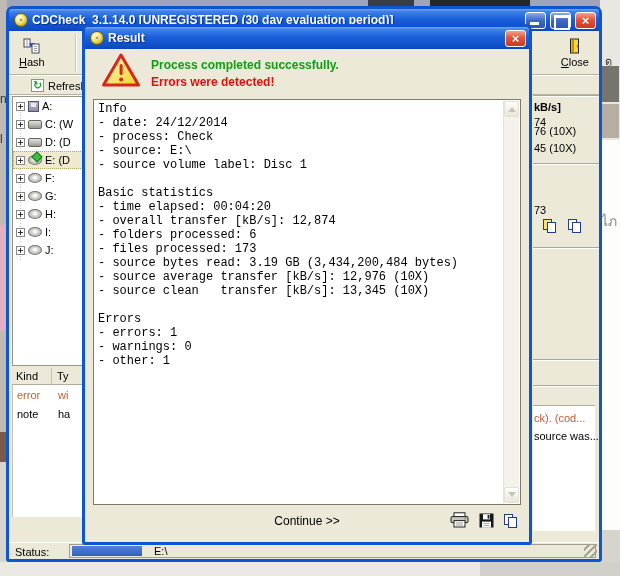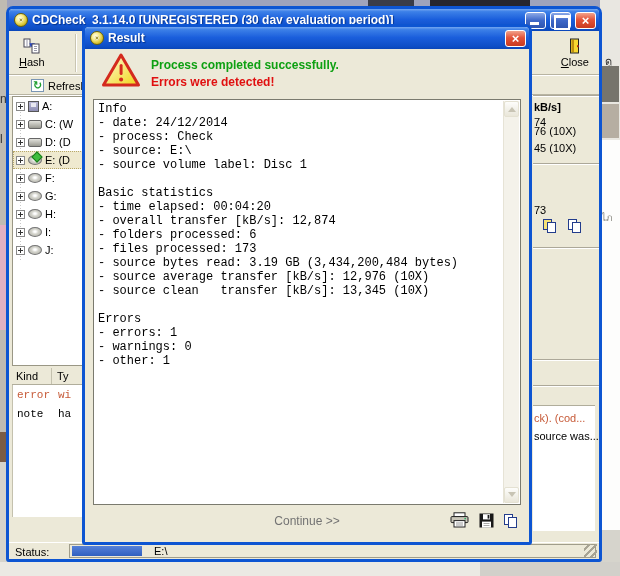--- a/index.html
+++ b/index.html
@@ -9,21 +9,21 @@
 
   
   .desk-blob1 { position:absolute; left:368px; top:0; width:46px; height:7px; background:#3A3C48; }
   .desk-blob2 { position:absolute; left:430px; top:0; width:100px; height:7px; background:#26262E; }
   .desk-right { position:absolute; left:600px; top:0; width:20px; height:576px; background:#E9E7E1; }
   .desk-right .dr-white { position:absolute; left:0; top:140px; width:20px; height:390px; background:#FDFDFC; }
   .desk-right .dr-gray  { position:absolute; left:0; top:530px; width:20px; height:46px; background:#D6D4CC; }
   .desk-right .photo1 { position:absolute; left:2px; top:66px; width:17px; height:36px; background:#76746C; }
   .desk-right .photo2 { position:absolute; left:2px; top:104px; width:17px; height:34px; background:#B6AEA2; }
   .desk-right .thai1 { position:absolute; left:5px; top:52px; font-size:11px; color:#333; }
-  .desk-right .thai2 { position:absolute; left:1px; top:210px; font-size:10px; color:#8A8A82; }
+  .desk-right .thai2 { position:absolute; left:1px; top:210px; font-size:14px; color:#8A8A82; }
   .desk-left { position:absolute; left:0; top:0; width:7px; height:576px; background:#BFBBB2; }
   .desk-left .dl-pink { position:absolute; left:0; top:225px; width:7px; height:105px; background:#E2B0C2; }
   .desk-left .dl-brown { position:absolute; left:0; top:432px; width:7px; height:30px; background:#7A5C46; }
   .desk-left .dl-bot { position:absolute; left:0; top:462px; width:7px; height:114px; background:#D6D4CC; }
   .desk-left .ch1 { position:absolute; left:0; top:92px; color:#333; font-size:12px; }
   .desk-left .ch2 { position:absolute; left:0; top:132px; color:#333; font-size:12px; }
   .desk-bottom { position:absolute; left:0; top:562px; width:620px; height:14px; background:#EBE9E3; }
   .desk-bottom-r { position:absolute; left:480px; top:562px; width:140px; height:14px; background:#D2D0CA; }
 
   
@@ -95,21 +95,21 @@
   .pages-icon::before { content:""; position:absolute; left:0; top:0; width:7px; height:9px;
               background:#fff; border:1px solid #223C8C; }
   .pages-icon::after { content:""; position:absolute; left:4px; top:3px; width:7px; height:9px;
               background:#fff; border:1px solid #223C8C; }
   .paste-icon::before { background:#F6E278; }
   .mini-header { display:flex; height:17px; background:#ECE9D8; border-bottom:1px solid #B0AD9B;
                  align-items:center;justify-content:space-between; }
   .mini-header .c1 { width:40px; padding-left:4px; border-right:1px solid #C4C1AE; height:100%; line-height:16px; }
   .mini-header .c2 { flex:1; padding-left:5px; line-height:16px; }
   .mini-rows { background:#fff; height:132px; border-left:1px solid #C4C1AE; }
-  .mini-row { display:flex; height:19px; align-items:center;font-family:Liberation Mono, monospace; }
+  .mini-row { display:flex; height:19px; align-items:center; }
   .mini-row .c1 { width:40px; padding-left:4px; }
   .mini-row .c2 { flex:1; padding-left:5px; }
   .v-error { color:#C75B39; }
   .v-note { color:#000; }
 
   
   .right-strip { position:absolute; left:524px; top:80px; width:68px; height:452px; }
   .etch { position:absolute; left:0; width:66px; height:2px;
           border-top:1px solid #ACA899; border-bottom:1px solid #fff; }
   .frag { position:absolute; left:1px; white-space:nowrap; }
@@ -145,21 +145,21 @@
                background:#F4F2EA; border-left:1px solid #E6E3D6; }
   .sb-btn { position:absolute; left:0; width:15px; height:16px; border:1px solid #E4E1D2;
             border-radius:2px; background:linear-gradient(#FDFDFB,#E9E6D9); }
   .sb-up { top:0; } .sb-down { bottom:0; }
   .sb-up::after { content:""; position:absolute; left:3px; top:5px;
             border:4px solid transparent; border-top:0; border-bottom:5px solid #C8C4B4; }
   .sb-down::after { content:""; position:absolute; left:3px; bottom:5px;
             border:4px solid transparent; border-bottom:0; border-top:5px solid #C8C4B4; }
   .dlg-bottom { position:absolute; left:0; bottom:0; width:100%; height:40px; }
   .continue-link { position:absolute; left:0; right:0; top:12px; text-align:center;
-            color:#737373; font-size:12px; cursor:pointer; }
+            color:#000000; font-size:12px; cursor:pointer; }
   .dlg-icons { position:absolute; right:12px; top:10px; display:flex; gap:10px; align-items:center; }
 </style>
 </head>
 <body>
 
 <div class="screen">
 
   <div class="desk-blob1"></div>
   <div class="desk-blob2"></div>
   <div class="desk-right">

